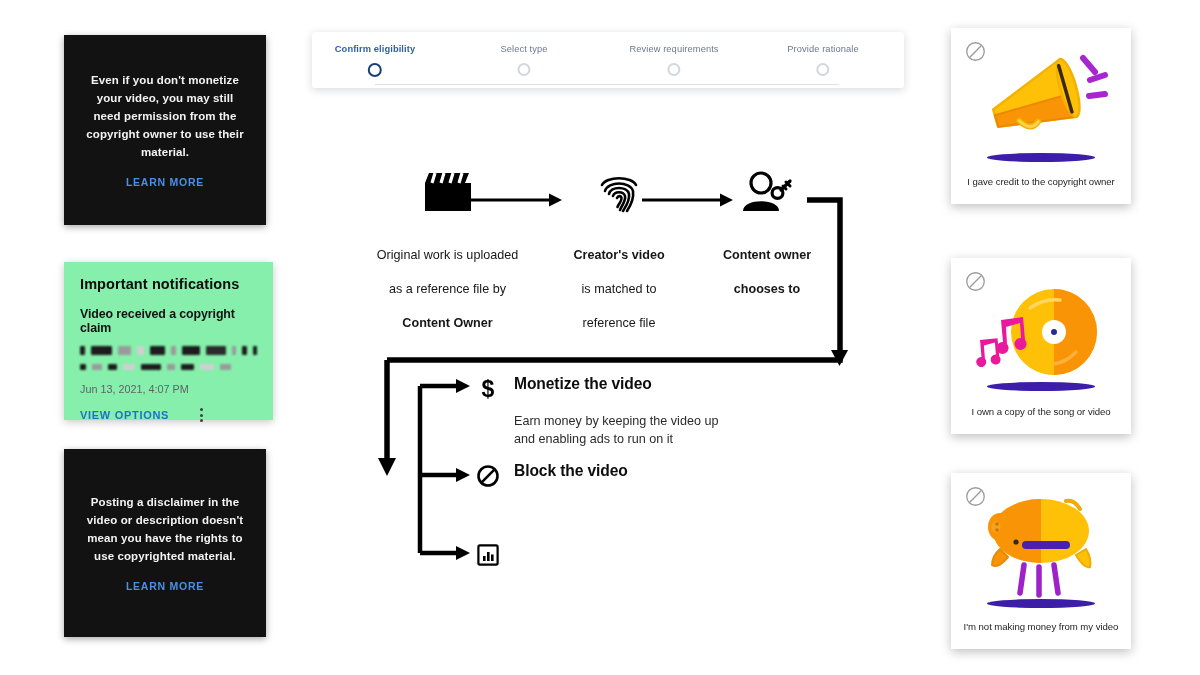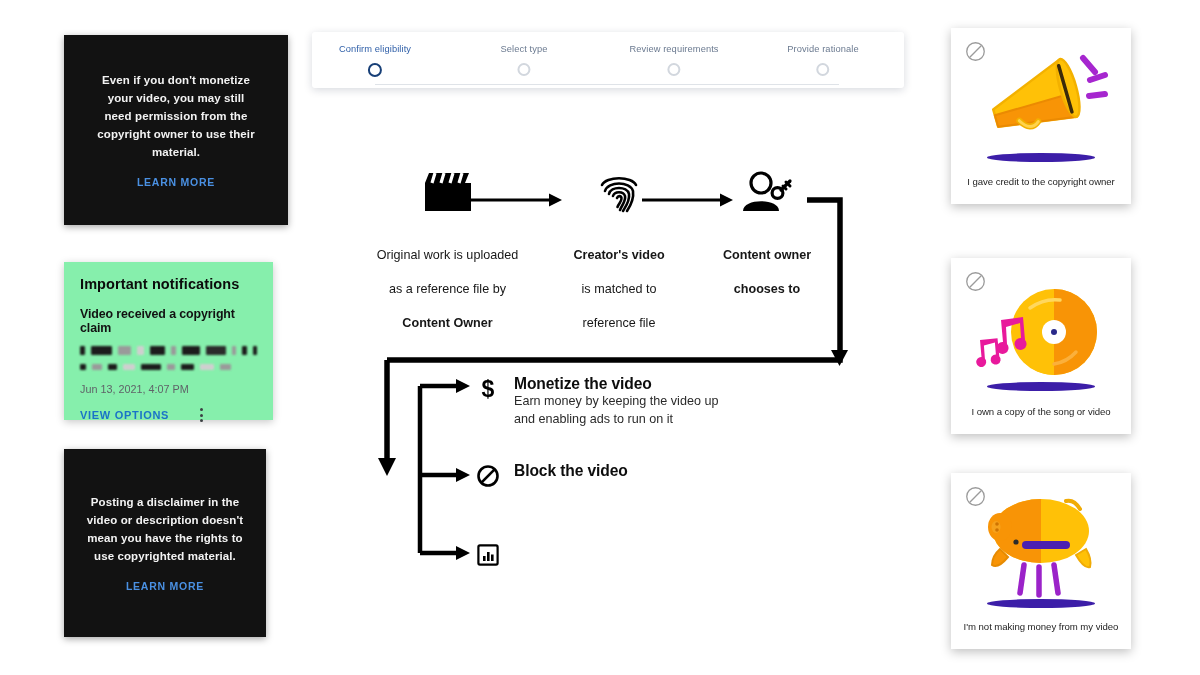--- a/index.html
+++ b/index.html
@@ -35,56 +35,56 @@
   .view-options{color:#1a73c8;font-size:11px;font-weight:700;letter-spacing:.7px;}
   .kebab{display:flex;flex-direction:column;gap:2.5px;align-items:center;padding:2px 5px;}
   .kebab i{width:3px;height:3px;border-radius:50%;background:#3c4043;display:block;}
 
   
   .stepper{position:absolute;background:#fff;border-radius:3px;
            box-shadow:0 2px 9px rgba(20,30,60,.17);box-sizing:border-box;}
   .stepper-inner{position:relative;width:100%;height:100%;}
   .step{position:absolute;top:12px;transform:translateX(-50%);text-align:center;}
   .step-label{font-size:9.3px;color:#6b7a90;white-space:nowrap;letter-spacing:.1px;}
-  .step.active .step-label{color:#2f5fa8;font-weight:400;}
+  .step.active .step-label{color:#2f5fa8;font-weight:700;}
   .step-dot{width:13px;height:13px;border-radius:50%;background:#fff;
             border:2.2px solid #d2d7de;margin:9px auto 0;box-sizing:border-box;}
   .step.active .step-dot{border-color:#173f77;border-width:2.8px;width:14px;height:14px;}
   .step-line{position:absolute;height:1.4px;background:#dfe3e8;top:52px;}
 
   
   .flow-step{position:absolute;text-align:center;}
   .flow-icon{height:48px;display:flex;align-items:center;justify-content:center;}
   .flow-cap{font-size:12.6px;line-height:1.35;color:#171717;margin-top:14px;white-space:pre-line;}
   .flow-cap b{font-weight:700;}
 
   .opt{position:absolute;display:flex;align-items:flex-start;gap:13px;}
   .opt-ico{width:26px;height:26px;display:flex;align-items:center;justify-content:center;
            flex:0 0 26px;margin-top:1px;}
   .opt-title{font-size:15.6px;font-weight:700;color:#0d0d0d;letter-spacing:-.1px;line-height:1.1;}
-  .opt-desc{font-size:12.6px;color:#2a2a2a;line-height:1.45;margin-top:0;white-space:pre-line;}
+  .opt-desc{font-size:12.6px;color:#2a2a2a;line-height:1.45;margin-top:20px;white-space:pre-line;}
 
   
   .rcard{position:absolute;background:#fff;box-shadow:0 3px 10px rgba(0,0,0,.25);
          box-sizing:border-box;overflow:hidden;}
   .rcard .no-icon{position:absolute;left:14px;top:13px;width:21px;height:21px;}
   .rcard .art{position:absolute;left:0;right:0;top:14px;height:120px;
               display:flex;align-items:center;justify-content:center;}
   .rcard .ellipse{position:absolute;left:50%;transform:translateX(-50%);
                   width:108px;height:9px;border-radius:50%;background:#3c1ea8;}
   .rcard .cap{position:absolute;left:0;right:0;text-align:center;font-size:9.6px;
               color:#1d1d1d;letter-spacing:-.05px;}
   svg{display:block;overflow:visible;}
 </style>
 </head>
 <body>
 
 <div class="stage">
 
-  <div class="dark-card" style="left:64px;top:35px;width:224px;height:190px;">
+  <div class="dark-card" style="left:64px;top:35px;width:202px;height:190px;">
     <div class="msg">Even if you don't monetize your video, you may still need permission from the copyright owner to use their material.</div>
     <div class="learn">LEARN MORE</div>
   </div>
 
   <div class="notif-card" style="left:64px;top:262px;width:209px;height:158px;">
     <div class="notif-title">Important notifications</div>
     <div class="notif-sub">Video received a copyright claim</div>
 
     <div class="redact">
       <div class="redact-row">

